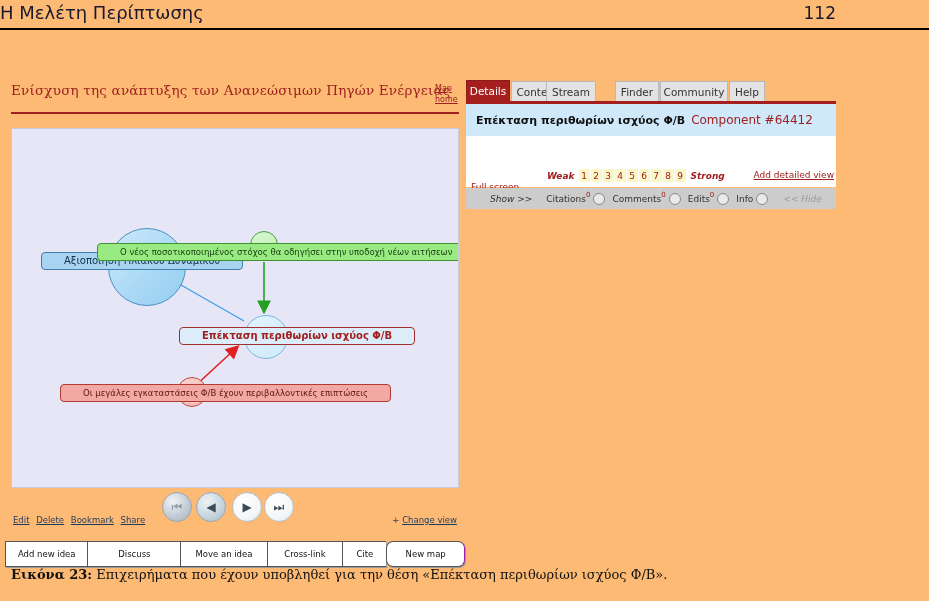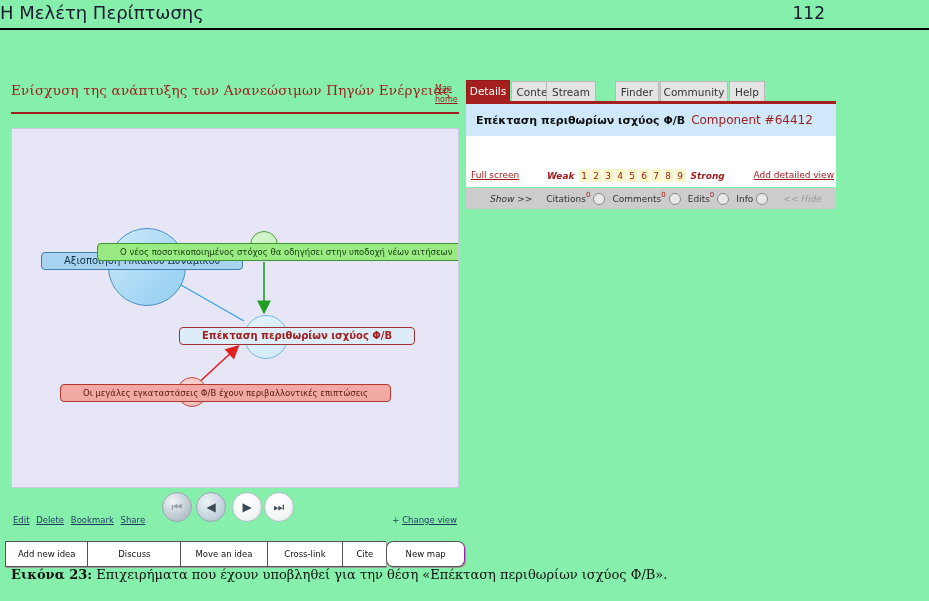--- a/index.html
+++ b/index.html
@@ -8,41 +8,41 @@
     background: #ffffff;
     width: 929px;
     height: 601px;
     overflow: hidden;
     font-family: "Liberation Sans", sans-serif;
   }
   #page {
     position: relative;
     width: 929px;
     height: 601px;
-    background: #86efac;
+    background: #fdba74;
   }
 
   
   .doc-header {
     position: absolute;
     left: 0; top: 0;
     width: 929px;
     height: 32px;
   }
   .doc-header-title {
     position: absolute;
     left: 0; top: 2px;
     font-family: "DejaVu Sans", sans-serif;
     font-size: 18px;
     color: #1a1a2e;
     white-space: nowrap;
   }
   .doc-header-page {
     position: absolute;
-    right: 104px; top: 3px;
+    right: 93px; top: 3px;
     font-family: "DejaVu Sans", sans-serif;
     font-size: 17px;
     color: #1a1a2e;
   }
   .doc-header-rule {
     position: absolute;
     left: 0; top: 28px;
     width: 929px;
     height: 2px;
     background: #000000;
@@ -287,21 +287,21 @@
     width: 370px; height: 31px;
     background: #ffffff;
   }
   .rating-row {
     position: absolute;
     left: 0; top: 87px;
     width: 370px; height: 20px;
     background: #ffffff;
   }
   .fullscreen-link {
-    position: absolute; left: 5px; top: 3px;
+    position: absolute; left: 5px; top: 15px;
     font-family: "DejaVu Sans", sans-serif;
     font-size: 9px; color: #a02020; text-decoration: underline;
   }
   .add-text-link {
     position: absolute; right: 2px; top: 3px;
     font-family: "DejaVu Sans", sans-serif;
     font-size: 9px; color: #a02020; text-decoration: underline;
   }
   .rating-scale {
     position: absolute; left: 77px; top: 2px;

